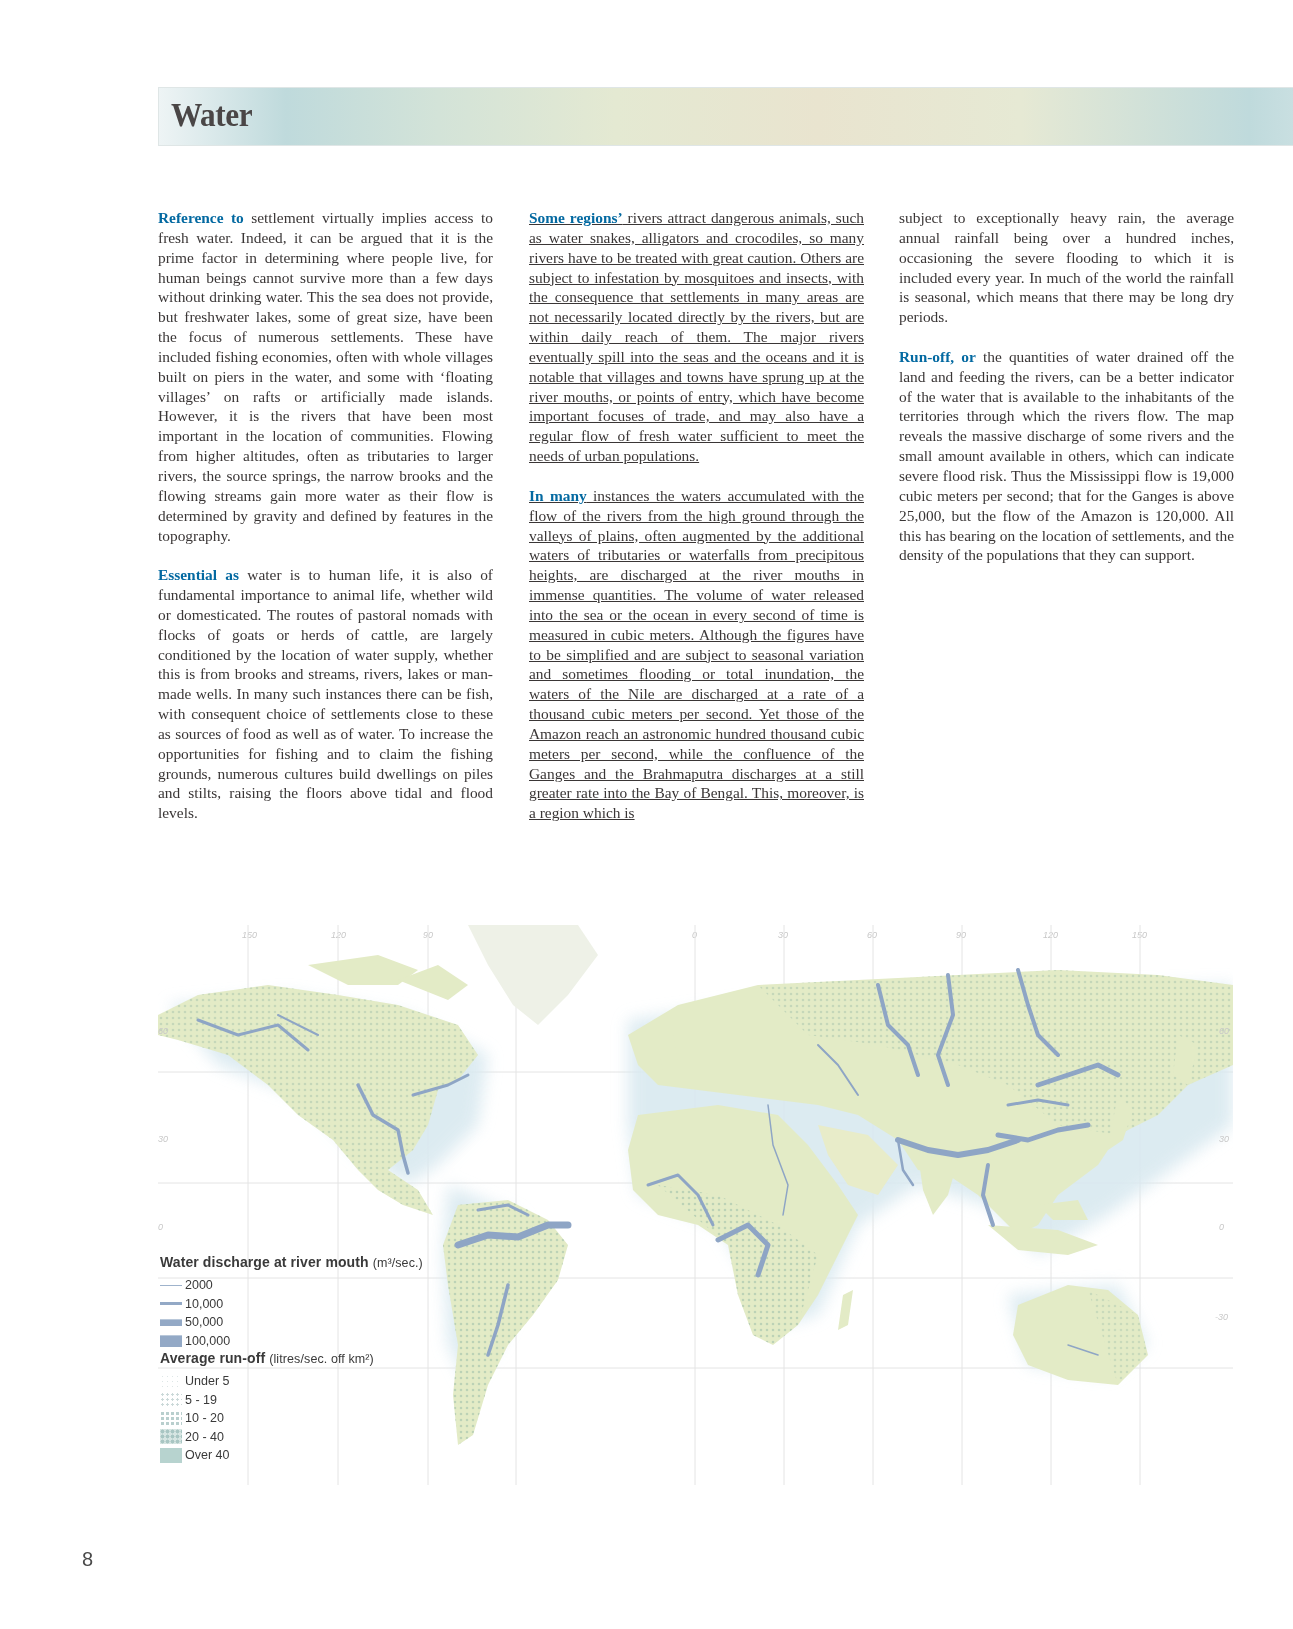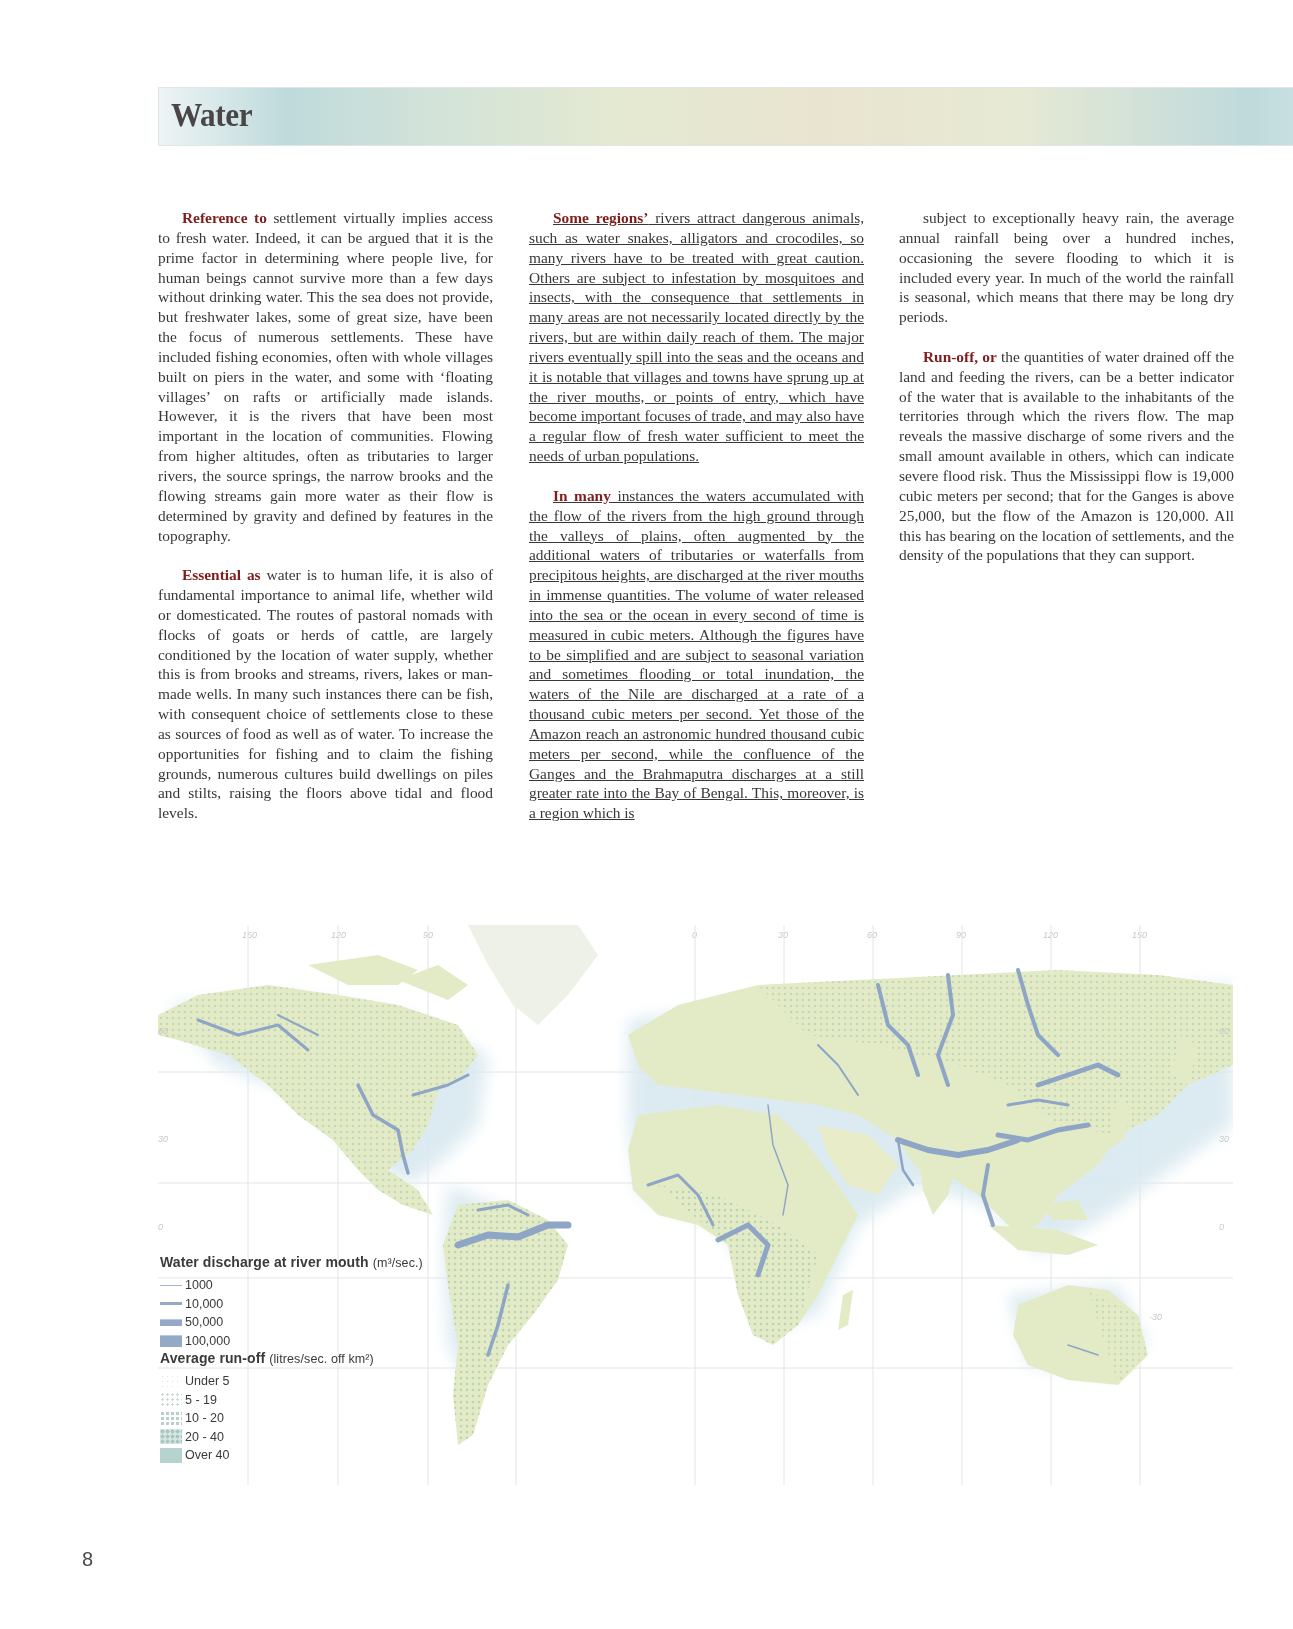--- a/index.html
+++ b/index.html
@@ -18,21 +18,21 @@
       transform: scaleX(0.92); transform-origin: left center;
     }
 
     .col {
       position: absolute; top: 208px; width: 335px;
       font-size: 15.4px; line-height: 19.85px; text-align: justify; hyphens: auto;
       color: #3a3636;
     }
     .col p { margin-bottom: 19.85px; }
     .col p:last-child { margin-bottom: 0; }
-    .col b { font-weight: bold; color: #7f1d1d; margin-left: 24px; }
+    .col b { font-weight: bold; color: #0369a1; }
     #col1 { left: 158px; }
     #col2 { left: 529px; text-decoration: underline; }
     #col3 { left: 899px; }
 
     .map {
       position: absolute; left: 158px; top: 925px; width: 1075px; height: 560px;
       overflow: hidden;
     }
     .map svg { position: absolute; left: 0; top: 0; }
 
@@ -197,27 +197,27 @@
     </g>
   </svg>
 </div>
 
 <span class="tick-label" style="left:158px;top:1026px">60</span>
 <span class="tick-label" style="left:158px;top:1134px">30</span>
 <span class="tick-label" style="left:158px;top:1222px">0</span>
 <span class="tick-label" style="left:1219px;top:1026px">60</span>
 <span class="tick-label" style="left:1219px;top:1134px">30</span>
 <span class="tick-label" style="left:1219px;top:1222px">0</span>
-<span class="tick-label" style="left:1149px;top:1312px">-30</span>
+<span class="tick-label" style="left:1215px;top:1312px">-30</span>
 
 <div class="legend">
   <h3><span>Water discharge at river mouth</span> <span class="unit">(m³/sec.)</span></h3>
   <div class="row">
       <span class="sw sw-line1"></span>
-      <span>1000</span>
+      <span>2000</span>
     </div>
   <div class="row">
       <span class="sw sw-line2"></span>
       <span>10,000</span>
     </div>
   <div class="row">
       <span class="sw sw-line3"></span>
       <span>50,000</span>
     </div>
   <div class="row">

